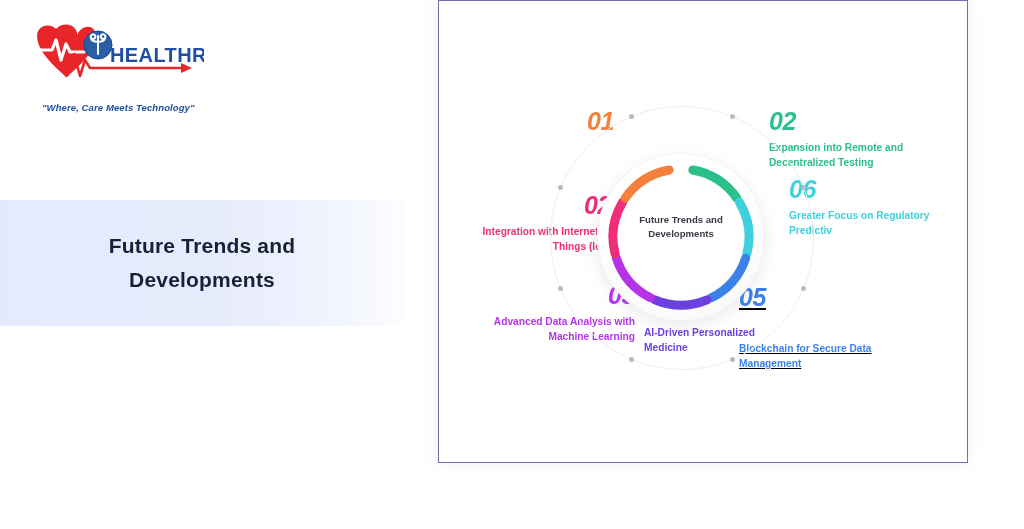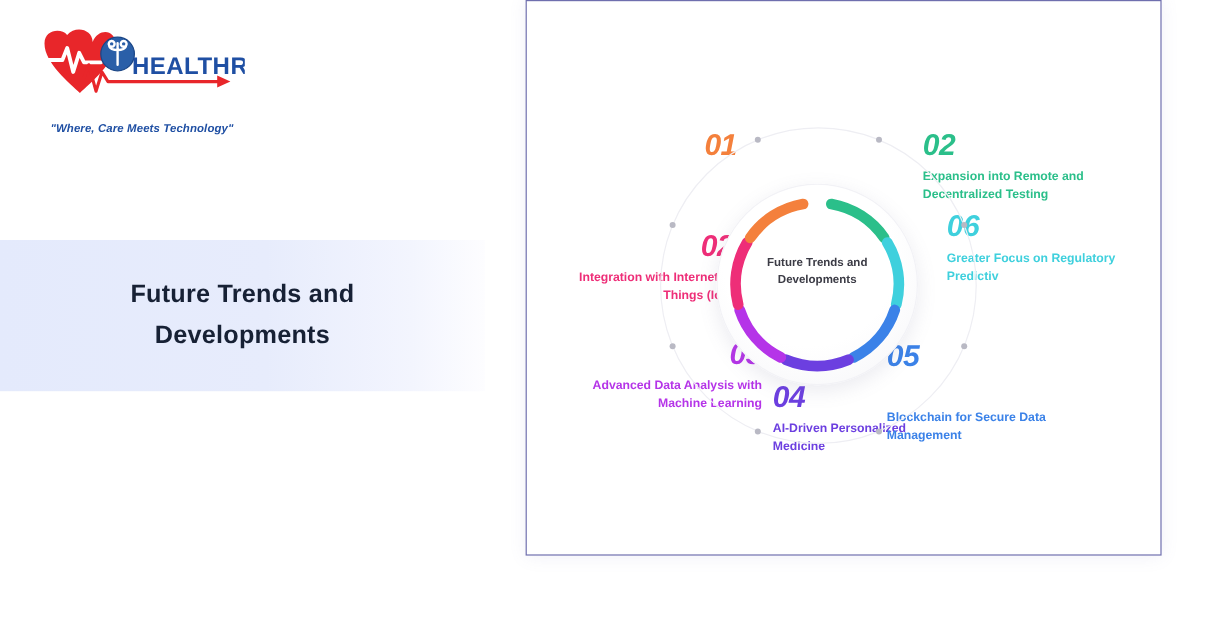--- a/index.html
+++ b/index.html
@@ -87,21 +87,21 @@
     font-size:10.2px; font-weight:bold; line-height:1.45;
     margin-top:7px;
   }
   .align-right{text-align:right;}
   .align-left{text-align:left;}
 
   #item-01{left:10px;top:108px;width:165px;}
   #item-02{left:16px;top:192px;width:156px;}
   #item-03{left:24px;top:282px;width:172px;}
   #item-04{left:205px;top:318px;width:150px;}
-  #item-05{left:300px;top:284px;width:160px;}
+  #item-05{left:300px;top:284px;width:160px;text-decoration:underline;}
   #item-06{left:350px;top:176px;width:172px;}
   #item-07{left:330px;top:108px;width:190px;}
 </style>
 </head>
 <body>
 
 <div id="left-column">
 
   <div id="brand-logo">
     <svg id="logo-mark" viewBox="0 0 180 66" xmlns="http://www.w3.org/2000/svg">
@@ -138,21 +138,20 @@
       <div class="info-num" style="color: rgb(238, 46, 120);">02</div>
       <div class="info-desc" style="color: rgb(238, 46, 120);">Integration with Internet of Things (IoT)</div>
     </div>
 
     <div class="info-item align-right" id="item-03">
       <div class="info-num" style="color: rgb(181, 52, 232);">03</div>
       <div class="info-desc" style="color: rgb(181, 52, 232);">Advanced Data Analysis with Machine Learning</div>
     </div>
 
     <div class="info-item align-left" id="item-04">
-      <div class="info-num" style="color: rgb(108, 63, 224);">04</div>
       <div class="info-desc" style="color: rgb(108, 63, 224);">AI-Driven Personalized Medicine</div>
     </div>
 
     <div class="info-item align-left" id="item-05">
       <div class="info-num" style="color: rgb(59, 130, 232);">05</div>
       <div class="info-desc" style="color: rgb(59, 130, 232); margin-top: 32px;">Blockchain for Secure Data Management</div>
     </div>
 
     <div class="info-item align-left" id="item-06">
       <div class="info-num" style="color: rgb(63, 208, 221);">06</div>

